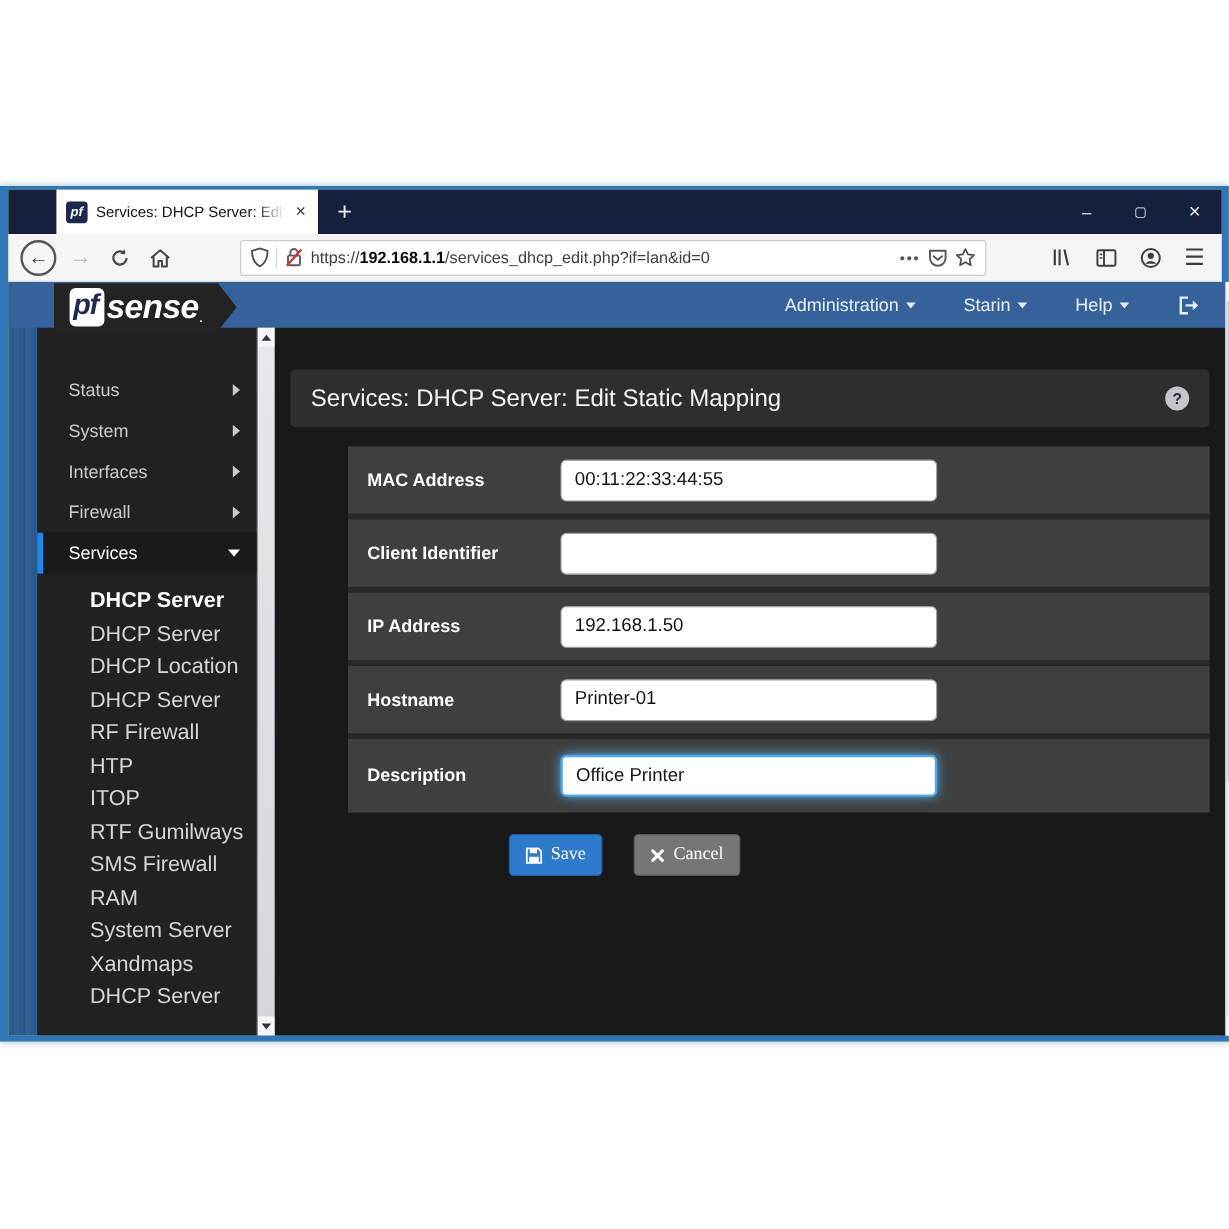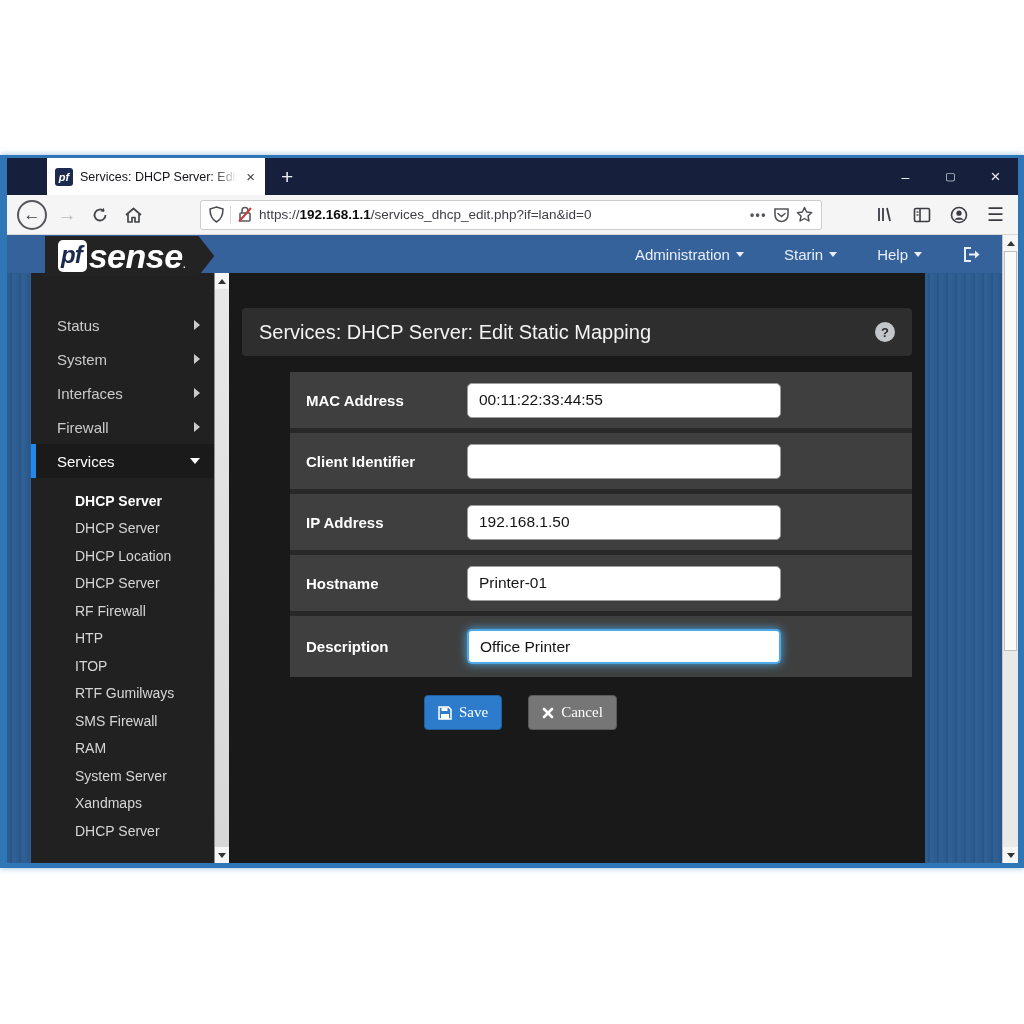--- a/index.html
+++ b/index.html
@@ -40,44 +40,44 @@
   
   .window-body { display:flex; height:628px; }
   .page { flex:1; display:flex; flex-direction:column;
     background:repeating-linear-gradient(90deg,#2d5c8e 0 3px,#2a578a 3px 5px,#305f93 5px 9px);
   }
   .navbar { height:38px; background:#35629b; display:flex; align-items:center; flex:0 0 auto; }
   .logo-banner { margin-left:38px; height:41px; background:#232323; display:flex; align-items:center;
     padding:0 28px 0 13px; clip-path:polygon(0 0, calc(100% - 16px) 0, 100% 50%, calc(100% - 16px) 100%, 0 100%); position:relative; top:2px; }
   .pf-box { background:#ffffff; color:#1b2a4e; font-style:italic; font-weight:900; font-size:24px;
     padding:1px 5px 3px 3px; border-radius:5px; letter-spacing:-1px; }
-  .logo-sense { color:#ffffff; font-style:italic; font-weight:900; font-size:34px; letter-spacing:-.5px; margin-left:2px; }
+  .logo-sense { color:#ffffff; font-style:italic; font-weight:900; font-size:28px; letter-spacing:-.5px; margin-left:2px; }
   .logo-dot { color:#ffffff; font-size:13px; align-self:flex-end; margin-bottom:6px; }
   .nav-right { margin-left:auto; display:flex; align-items:flex-start; gap:40px; margin-right:20px; }
   .nav-item { color:#e9eef6; font-size:15px; display:flex; align-items:center; gap:6px; }
   .caret-down { width:0; height:0; border-left:4px solid transparent; border-right:4px solid transparent; border-top:5px solid #e9eef6; }
 
   .page-content { flex:1; display:flex; overflow:hidden; padding-left:24px; }
   .sidebar { width:183px; background:#212121; padding-top:35px; flex:0 0 auto; }
   .side-item { height:34px; display:flex; align-items:center; padding:0 14px 0 26px; color:#cbcbcb; font-size:15px; }
   .side-item .grow { flex:1; }
   .caret-right { width:0; height:0; border-top:5px solid transparent; border-bottom:5px solid transparent; border-left:6px solid #cbcbcb; }
   .side-item.active { color:#ffffff; background:#1a1a1a; border-left:5px solid #2089e8; padding-left:21px; }
   .side-item.active .caret-dn { width:0; height:0; border-left:5px solid transparent; border-right:5px solid transparent; border-top:6px solid #ffffff; }
   .submenu { margin-top:9px; }
-  .sub-item { height:27.5px; display:flex; align-items:center; padding-left:44px; color:#d6d6d6; font-size:14px; white-space:nowrap; }
+  .sub-item { height:27.5px; display:flex; align-items:center; padding-left:44px; color:#d6d6d6; font-size:18px; white-space:nowrap; }
   .sub-item.current { color:#ffffff; font-weight:bold; }
 
   .inner-scroll { width:15px; background:linear-gradient(#e8e8e8,#d6d6d6); border-left:1px solid #8f8f8f; flex:0 0 auto;
     display:flex; flex-direction:column; justify-content:space-between; }
   .scroll-arrow { height:16px; background:#f6f6f6; display:flex; align-items:center; justify-content:center; }
   .tri-up { width:0; height:0; border-left:4px solid transparent; border-right:4px solid transparent; border-bottom:5px solid #333; }
   .tri-dn { width:0; height:0; border-left:4px solid transparent; border-right:4px solid transparent; border-top:5px solid #333; }
 
-  .main-area { width:696px; background:#191919; padding:35px 13px 0 13px; flex:0 0 auto; }
+  .main-area { width:792px; background:#191919; padding:35px 13px 0 13px; flex:0 0 auto; }
   .title-panel { background:#2e2e2e; border-radius:4px; height:48px; display:flex; align-items:center; padding:0 17px; }
   .page-title { color:#f3f3f3; font-size:20px; }
   .help-circle { margin-left:auto; width:20px; height:20px; border-radius:50%; background:#c3c7cc; color:#2a2a2a;
     font-size:13px; font-weight:bold; display:flex; align-items:center; justify-content:center; }
   .form-panel { margin-top:16px; background:#2a2a2a;margin-left:48px; }
   .form-row { background:#3f3f3f; height:61px; display:flex; align-items:center; padding-left:16px; border-bottom:5px solid #282828; }
   .form-row:last-child { border-bottom:none; }
   .field-label { width:161px; color:#ffffff; font-weight:bold; font-size:15px; flex:0 0 auto; }
   .field-input { width:314px; height:35px; border:1px solid #9c9c9c; border-radius:5px; font-size:15.5px;
     padding:0 11px; color:#141414; background:#ffffff; font-family:"Liberation Sans", sans-serif; outline:none; }

